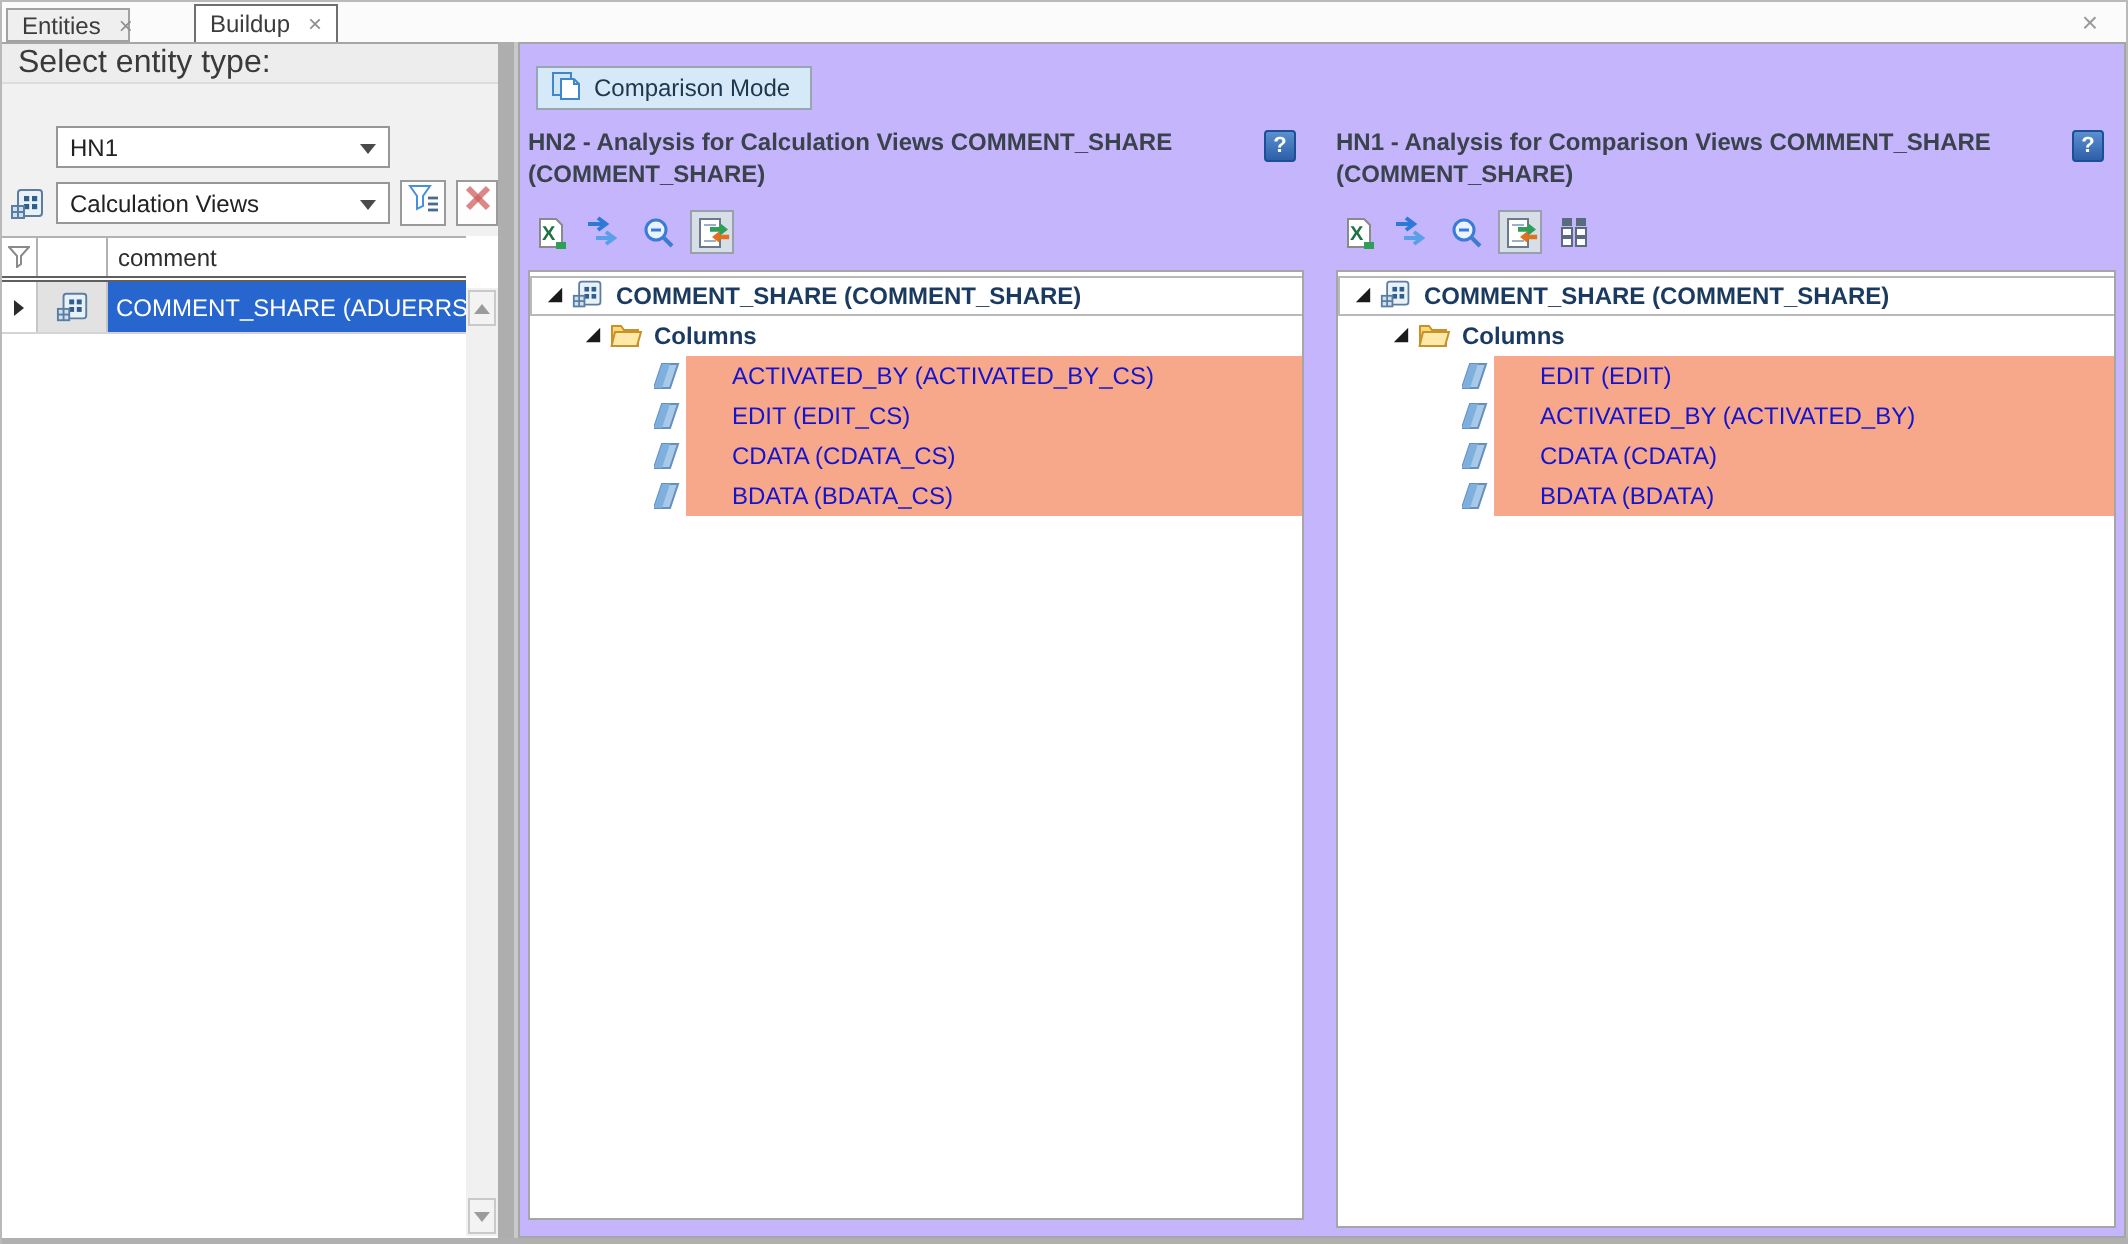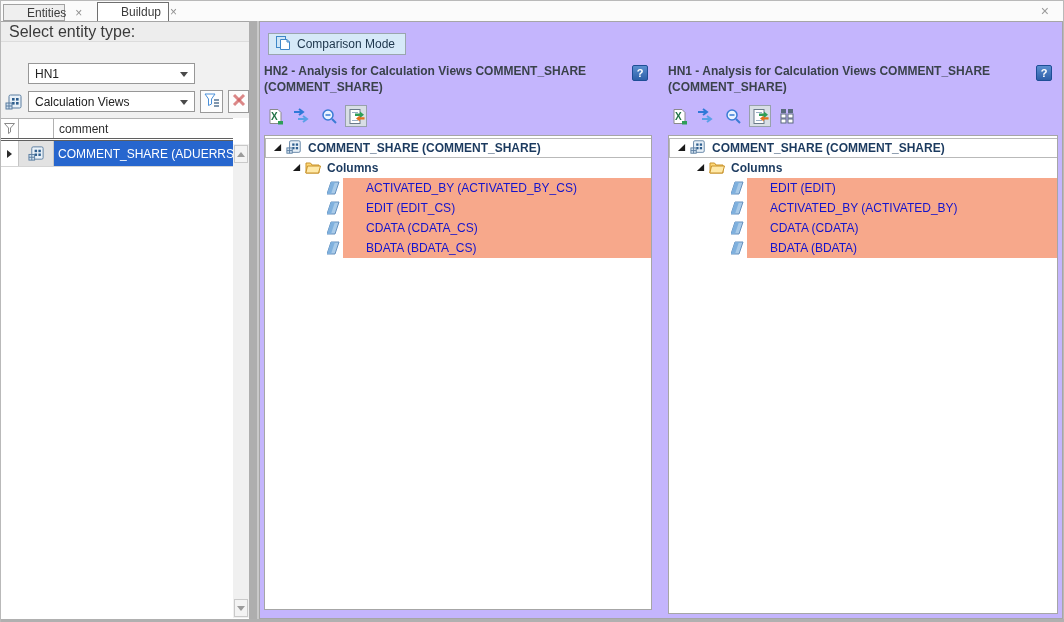--- a/index.html
+++ b/index.html
@@ -4,21 +4,21 @@
 <style>
   * { margin:0; padding:0; box-sizing:border-box; }
   html,body { width:1064px; height:622px; overflow:hidden;
     font-family:"Liberation Sans", sans-serif; background:#ffffff; }
   .root { position:relative; width:1064px; height:622px; background:#ffffff;
     border:1px solid #b9b9b9; }
 
   
   .tabbar { position:absolute; left:0; top:0; width:100%; height:20px; background:#fbfbfb; }
   .tab { position:absolute; top:3px; height:17px; display:flex; align-items:center;
-    padding:0 23px; font-size:12px; color:#3c3c3c; cursor:default; }
+    padding:0 7px; font-size:12px; color:#3c3c3c; cursor:default; }
   .tab .close { margin-left:9px; color:#8f8f8f; font-size:12px; line-height:1; }
   .tab-entities { left:2px; width:62px; background:#efefef; border:1px solid #a2a2a2; }
   .tab-buildup { left:64px; top:1px; height:19px; width:72px; background:#ffffff;
     border:1px solid #6f6f6f; border-bottom:none; z-index:2;margin-left:32px; }
   .panel-close { position:absolute; right:14px; top:2px; color:#9a9a9a; font-size:14px; }
 
   
   .sidebar { position:absolute; left:0; top:20px; width:248px; height:598px;
     background:#ffffff; border-top:1px solid #a6a6a6; }
   .sb-header { height:20px; background:#ededed; border-bottom:1px solid #dcdcdc;
@@ -331,21 +331,21 @@
                 <polygon points="4,1 12,1 8,13 0,13" fill="#a8cae8" stroke="#6590be"></polygon>
                 <polygon points="4,1 8,1 4,13 0,13" fill="#7fb0dd" stroke="none"></polygon>
               </svg>
           </span>
           <span class="hl">BDATA (BDATA_CS)</span>
         </div>
       </div>
     </div>
 
     <div class="panel panel-right">
-      <div class="p-title">HN1 - Analysis for Calculation Views COMMENT_SHARE (COMMENT_SHARE)</div>
+      <div class="p-title">HN1 - Analysis for Comparison Views COMMENT_SHARE (COMMENT_SHARE)</div>
       <div class="help-ic">?</div>
 
       <div class="p-toolbar">
         <div class="tbtn">
           <svg width="17" height="17" viewBox="0 0 17 17">
             <path d="M3 1.5 h8 l3 3 v11 h-11 z" fill="#ffffff" stroke="#8a8a8a"></path>
             <text x="4" y="12" font-size="10" font-weight="bold" fill="#1f7244" font-family="sans-serif">X</text>
             <polygon points="11,13 16,13 16,16.5 11,16.5" fill="#2f9e57"></polygon>
           </svg>
         </div>

